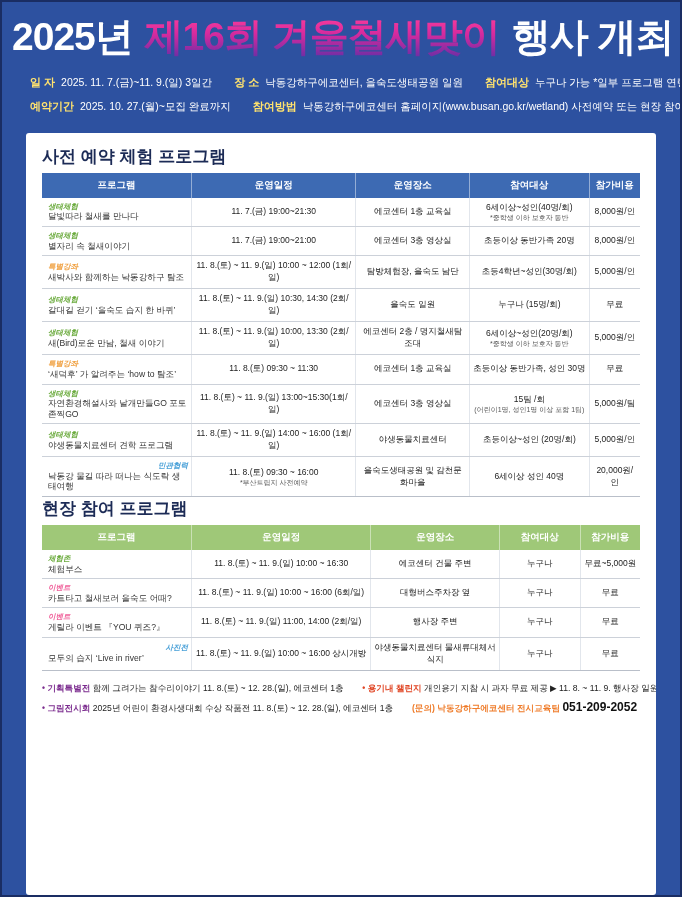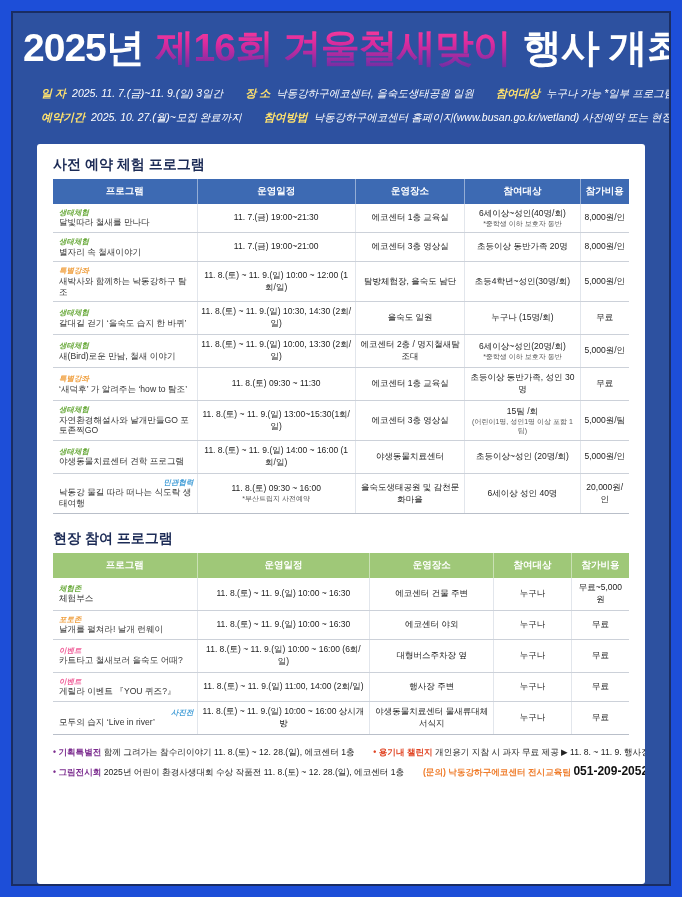--- a/index.html
+++ b/index.html
@@ -1,34 +1,34 @@
 <!DOCTYPE html>
 <html><head>
 <meta charset="utf-8">
 <style>
   * { margin:0; padding:0; box-sizing:border-box; }
   body { background:#555; font-family:"Liberation Sans","DejaVu Sans",sans-serif; }
-  .poster { width:682px; height:897px; background:#1d4ed8; padding:11px; }
+  .poster { width:682px; height:897px; background:#1d4ed8; padding:0; }
   .inner { width:100%; height:100%; border:2px solid #1a2d63; background:#2d51a0; display:flex; flex-direction:column; overflow:hidden; }
 
   
   .hdr { padding:14px 10px 10px; flex:0 0 auto; }
   .title { text-align:center; font-size:39px; font-weight:800; color:#fff; letter-spacing:-1px; line-height:1.1; white-space:nowrap; }
   .title .hl { background:linear-gradient(180deg,#ff3d9a 0%,#d42a9e 45%,#6a2ea5 100%); -webkit-background-clip:text; background-clip:text; color:transparent; padding:0 2px; }
   @supports not (background-clip:text) { .title .hl { color:#d6308c; background:none; } }
-  .infos { margin:16px 18px 0;font-style:italic; }
+  .infos { margin:16px 18px 0; }
   .info-row { display:flex; flex-wrap:nowrap; gap:22px; margin-bottom:9px; white-space:nowrap; }
   .info-pair { display:flex; gap:6px; align-items:baseline; }
   .ilab { color:#ffe26e; font-weight:800; font-size:11px; }
   .ival { color:#fff; font-size:10.5px; }
 
   
   .panel { background:#fff; margin:0 24px; border-radius:3px; flex:1 1 auto; padding:10px 16px 6px; overflow:hidden; }
-  .sec-title { color:#1c2b56; font-weight:800; font-size:14px; margin:2px 0 5px; }
-  .sec2 { margin-top:16px; }
+  .sec-title { color:#1c2b56; font-weight:800; font-size:17px; margin:2px 0 5px; }
+  .sec2 { margin-top:0; }
 
   table { width:100%; border-collapse:collapse; table-layout:fixed; }
   thead th { color:#fff; font-size:9.5px; font-weight:700; padding:6px 2px; border-right:1px solid rgba(255,255,255,.45); }
   thead th:last-child { border-right:none; }
   .t-blue thead th { background:#3d6ab3; }
   .t-green thead th { background:#9fc878; }
   tbody td { border-bottom:1px solid #ccd1d9; border-right:1px solid #e2e6ec; font-size:8.5px; color:#222; text-align:center; padding:4px 3px; vertical-align:middle; }
   tbody td:last-child { border-right:none; }
   tbody tr:last-child td { border-bottom:1px solid #b9bfc9; }
   td.c-prog { text-align:left; padding-left:6px; }
@@ -269,30 +269,20 @@
                 <span class="cat cat-green">체험존</span>
                 <span class="pname">체험부스</span>
               </td>
             <td>11. 8.(토) ~ 11. 9.(일) 10:00 ~ 16:30</td>
             <td>에코센터 건물 주변</td>
             <td>누구나</td>
             <td>무료~5,000원</td>
           </tr>
           <tr>
             <td class="c-prog">
-                <span class="cat cat-orange">포토존</span>
-                <span class="pname">날개를 펼쳐라! 날개 런웨이</span>
-              </td>
-            <td>11. 8.(토) ~ 11. 9.(일) 10:00 ~ 16:30</td>
-            <td>에코센터 야외</td>
-            <td>누구나</td>
-            <td>무료</td>
-          </tr>
-          <tr>
-            <td class="c-prog">
                 <span class="cat cat-pink">이벤트</span>
                 <span class="pname">카트타고 철새보러 을숙도 어때?</span>
               </td>
             <td>11. 8.(토) ~ 11. 9.(일) 10:00 ~ 16:00 (6회/일)</td>
             <td>대형버스주차장 옆</td>
             <td>누구나</td>
             <td>무료</td>
           </tr>
           <tr>
             <td class="c-prog">

